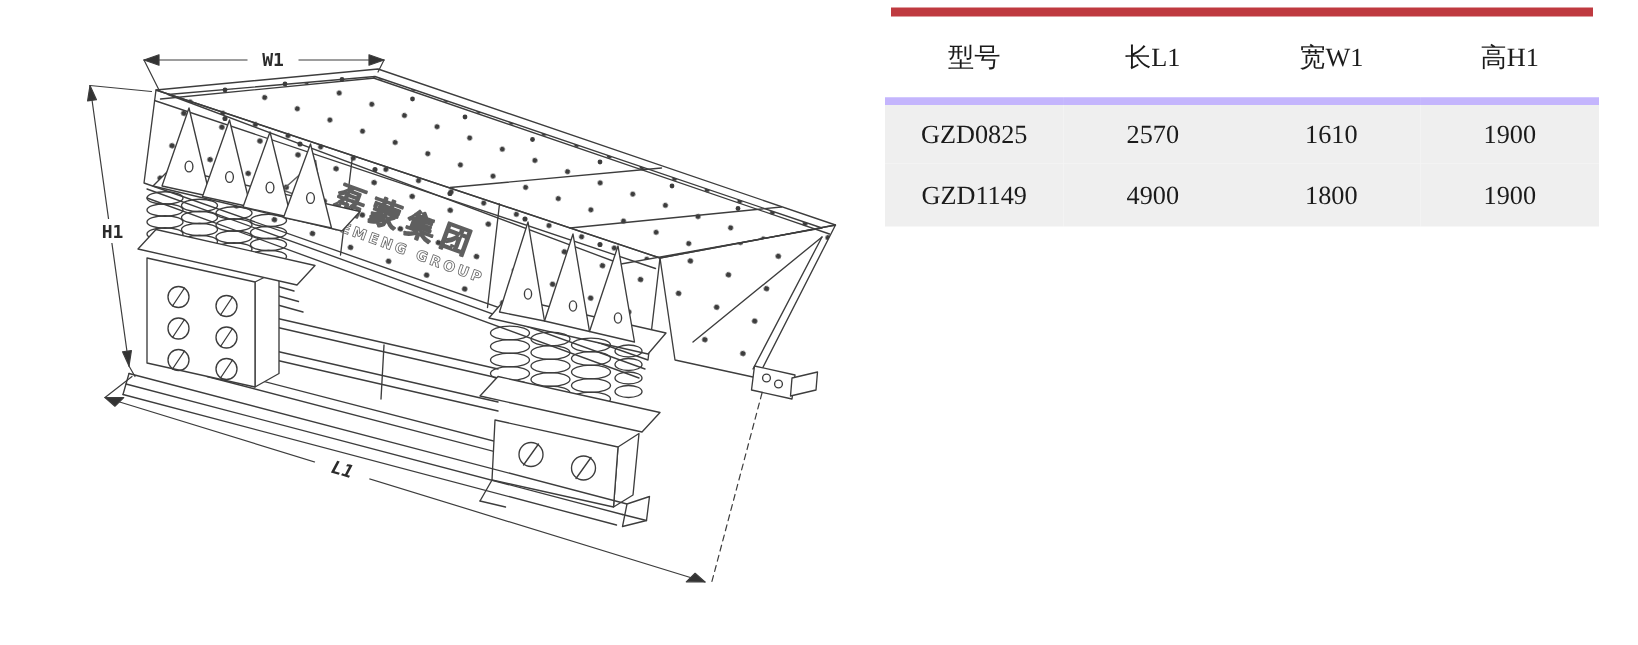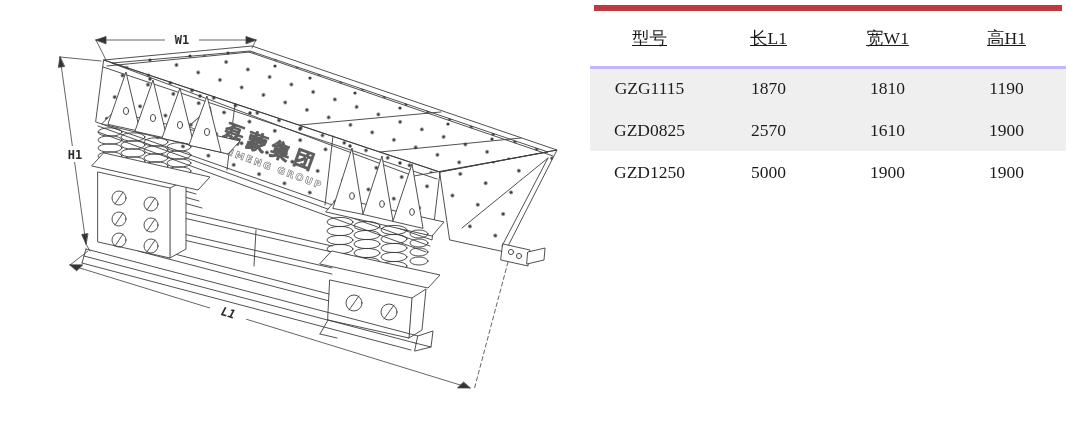--- a/index.html
+++ b/index.html
@@ -15,21 +15,21 @@
                    letter-spacing:5px; fill:none; stroke:#5f5f5f; stroke-width:0.9px; }
   svg text.wm-en { font-family:"DejaVu Sans", sans-serif; font-weight:bold; font-size:9.5px;
                    letter-spacing:2px; fill:none; stroke:#6a6a6a; stroke-width:0.55px; }
 
   
   .spec-panel { position:absolute; left:590px; top:5px; width:476px; }
   .accent-bar { height:6px; width:468px; margin-left:4px; background:#bf3a40; }
   table.spec { width:476px; border-collapse:collapse; table-layout:fixed;
                font-family:"Liberation Serif", serif; font-size:17.5px; color:#1b1b1b; }
   table.spec th { height:56px; font-weight:400; text-align:center; vertical-align:middle;
-                  border-bottom:3px solid #c4b5fd;text-decoration:underline; }
+                  border-bottom:5px solid #c4b5fd; }
   table.spec td { height:42px; text-align:center; vertical-align:middle; font-weight:400; }
   table.spec tr.band { background:#efefef; }
 </style>
 </head>
 <body>
 
 <div class="stage">
 
   <div class="diagram-wrap">
     <svg width="588" height="430" viewBox="0 0 588 430">
@@ -269,34 +269,28 @@
       <thead>
         <tr>
           <th>型号</th>
           <th>长L1</th>
           <th>宽W1</th>
           <th>高H1</th>
         </tr>
       </thead>
       <tbody>
         <tr class="band">
-          <td>GZG1115</td>
-          <td>1870</td>
-          <td>1810</td>
-          <td>1190</td>
-        </tr>
-        <tr class="band">
           <td>GZD0825</td>
           <td>2570</td>
           <td>1610</td>
           <td>1900</td>
         </tr>
-        <tr>
-          <td>GZD1250</td>
-          <td>5000</td>
-          <td>1900</td>
+        <tr class="band">
+          <td>GZD1149</td>
+          <td>4900</td>
+          <td>1800</td>
           <td>1900</td>
         </tr>
       </tbody>
     </table>
   </div>
 
 </div>
 
 </body></html>

